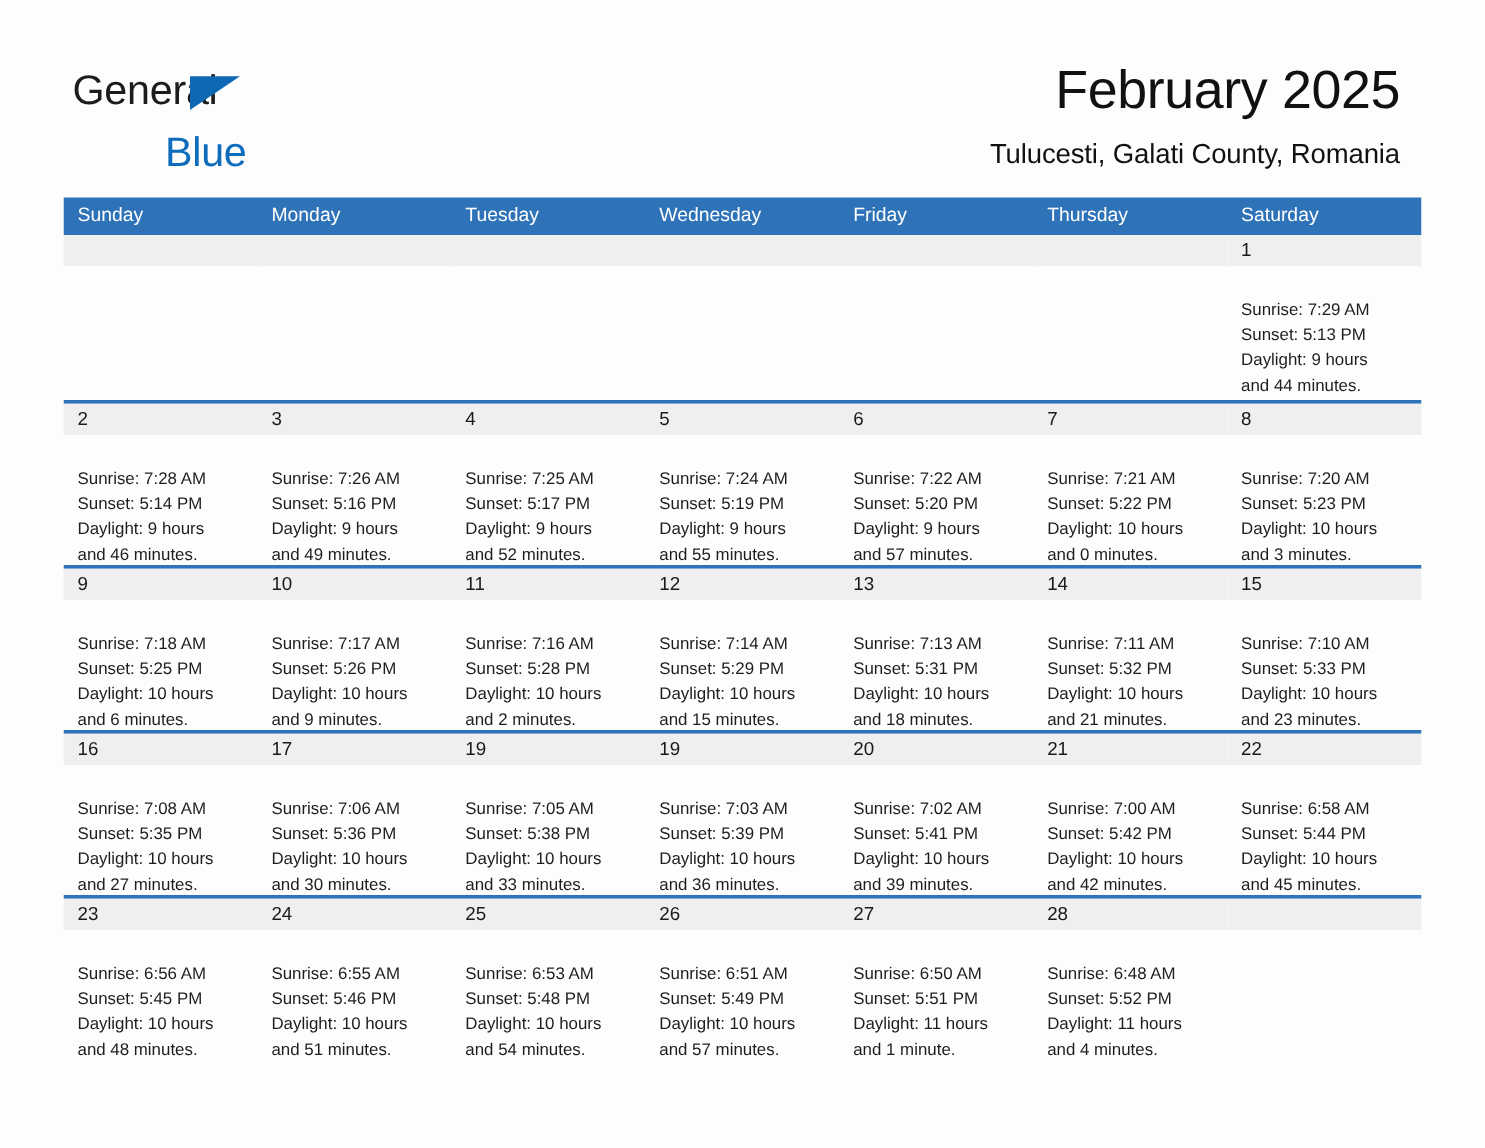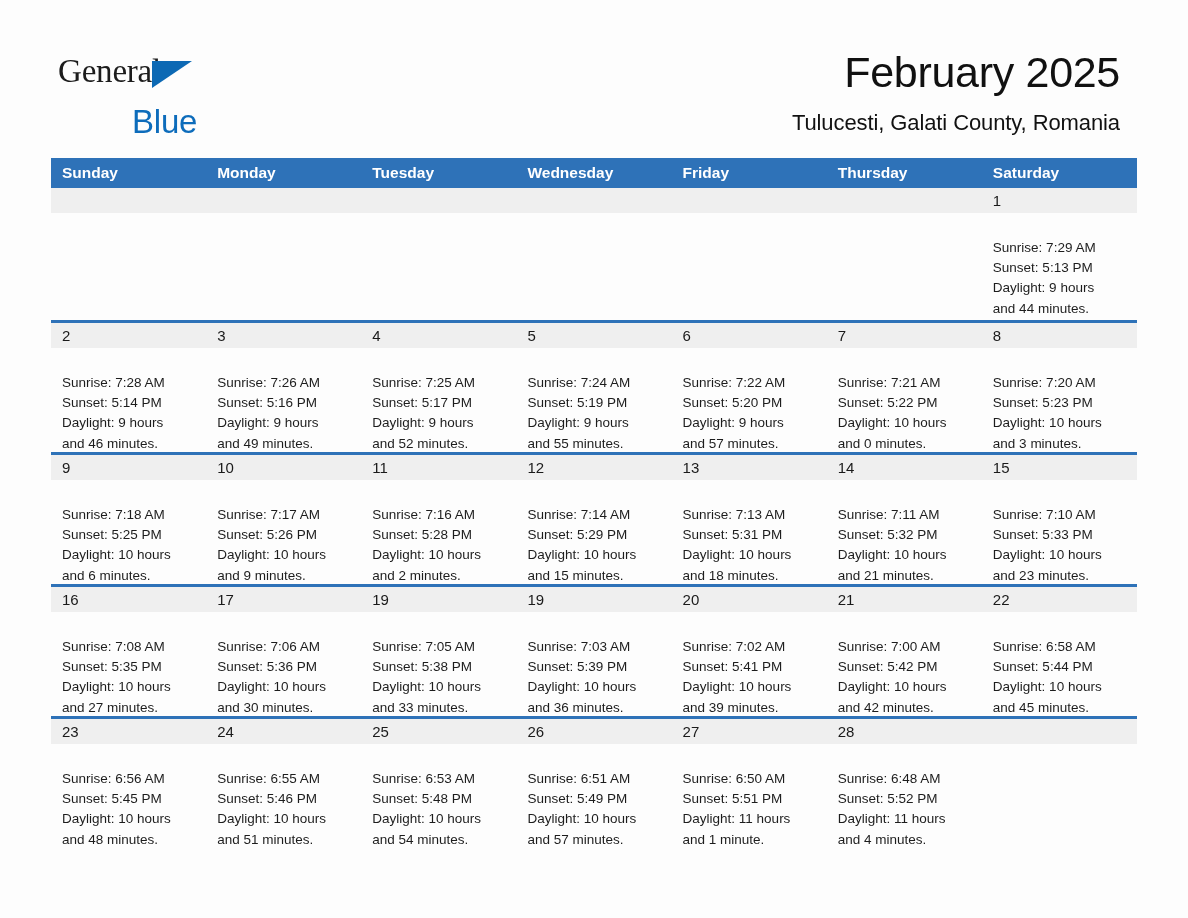--- a/index.html
+++ b/index.html
@@ -37,21 +37,21 @@
     width: 260px;
     height: 76px;
   }
   .logo-general {
     position: absolute;
     left: 0;
     top: 0;
     font-size: 33px;
     letter-spacing: -0.2px;
     color: #1c1c1c;
-    font-family: Liberation Serif, serif;
+    font-family: Liberation Sans, sans-serif;
     line-height: 1;
   }
   .logo-triangle {
     position: absolute;
     left: 94px;
     top: 6px;
     width: 0;
     height: 0;
     border-left: 40px solid #0d69b4;
     border-bottom: 27px solid transparent;
@@ -105,21 +105,20 @@
   }
   .weekday-cell {
     flex: 1 1 0;
     color: #ffffff;
     font-size: 15.5px;
     line-height: 30px;
     padding-left: 11px;
     box-sizing: border-box;
     white-space: nowrap;
     overflow: hidden;
-    font-weight: bold;
   }
 
   .week-row {
     display: flex;
     border-top: 3px solid #2e72b8;
     height: 132px;
     box-sizing: border-box;
   }
   .week-row.first {
     border-top: none;

